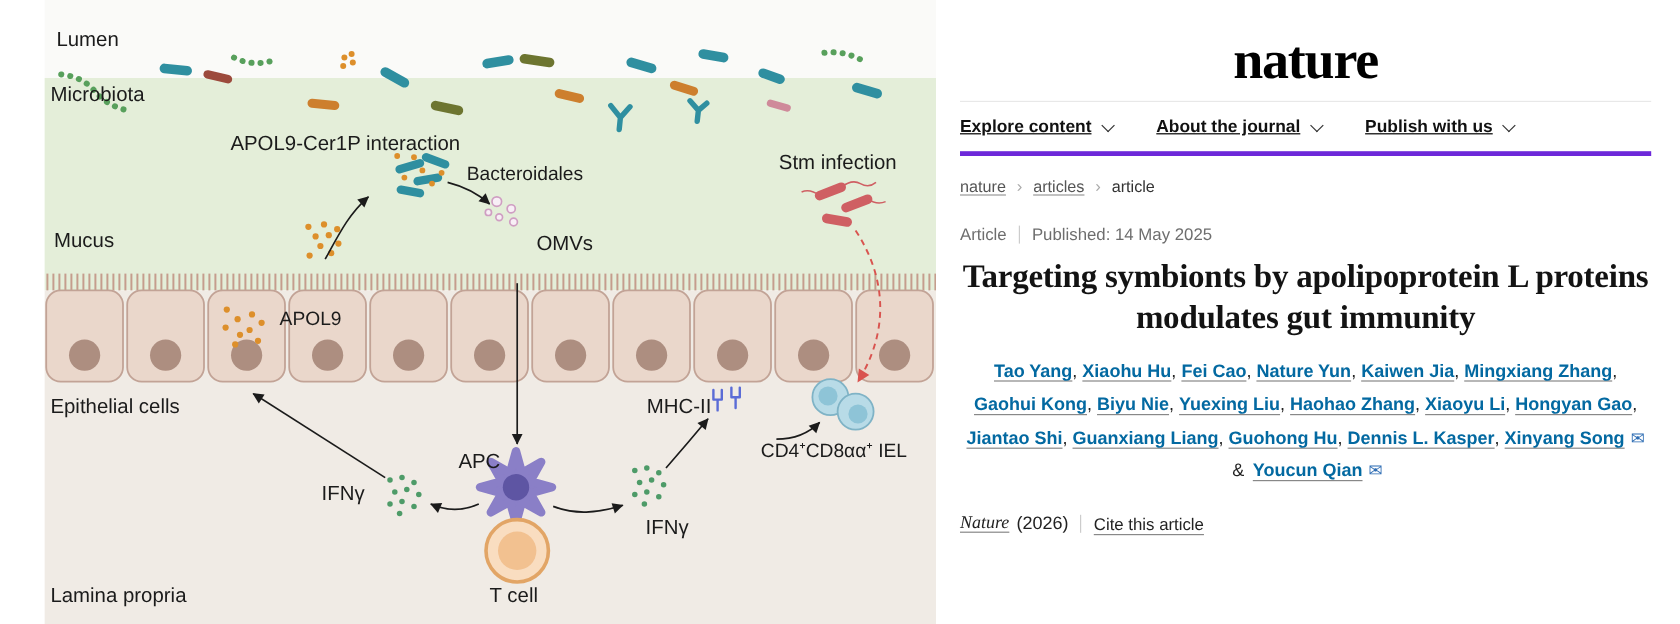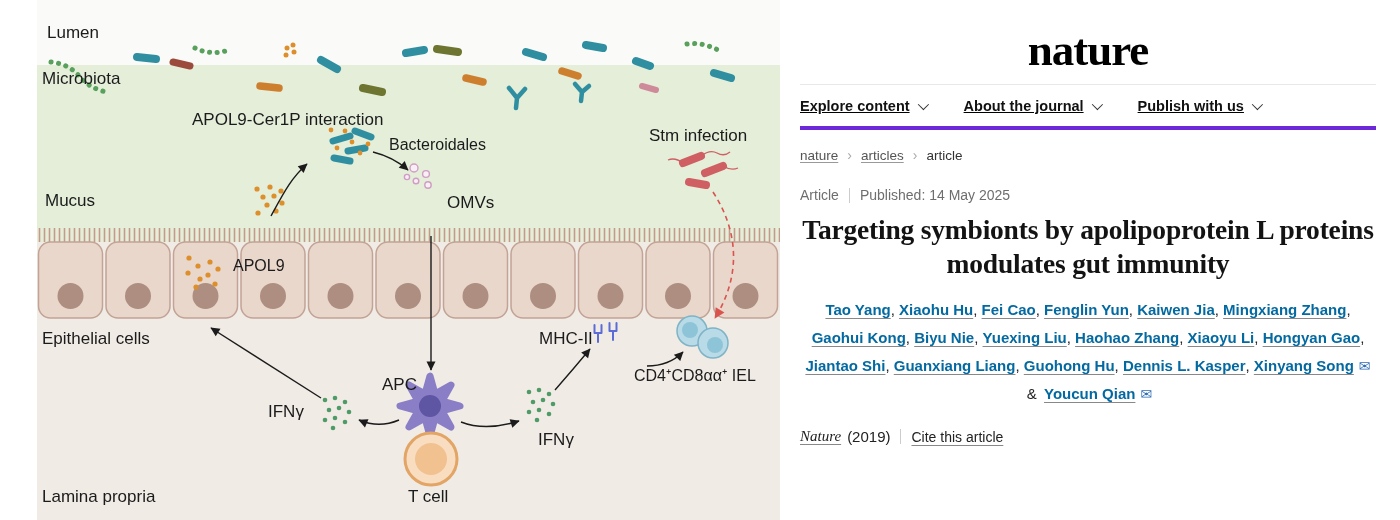--- a/index.html
+++ b/index.html
@@ -287,39 +287,39 @@
     <span class="vbar"></span>
     <span>Published: 14 May 2025</span>
   </div>
 
   <h1 class="title">Targeting symbionts by apolipoprotein L proteins modulates gut immunity</h1>
 
   <p class="authors">
     <a class="author">Tao Yang</a><span class="asep">, </span>
     <a class="author">Xiaohu Hu</a><span class="asep">, </span>
     <a class="author">Fei Cao</a><span class="asep">, </span>
-    <a class="author">Fenglin Yun</a><span class="asep">, </span>
+    <a class="author">Nature Yun</a><span class="asep">, </span>
     <a class="author">Kaiwen Jia</a><span class="asep">, </span>
     <a class="author">Mingxiang Zhang</a><span class="asep">, </span>
     <a class="author">Gaohui Kong</a><span class="asep">, </span>
     <a class="author">Biyu Nie</a><span class="asep">, </span>
     <a class="author">Yuexing Liu</a><span class="asep">, </span>
     <a class="author">Haohao Zhang</a><span class="asep">, </span>
     <a class="author">Xiaoyu Li</a><span class="asep">, </span>
     <a class="author">Hongyan Gao</a><span class="asep">, </span>
     <a class="author">Jiantao Shi</a><span class="asep">, </span>
     <a class="author">Guanxiang Liang</a><span class="asep">, </span>
     <a class="author">Guohong Hu</a><span class="asep">, </span>
     <a class="author">Dennis L. Kasper</a><span class="asep">, </span>
     <a class="author">Xinyang Song</a><span class="env">✉</span>
     <span class="amp">&amp;</span>
     <a class="author">Youcun Qian</a><span class="env">✉</span>
   </p>
 
   <div class="cite-row">
     <a class="journal-link">Nature</a>
-    <span class="year">(2019)</span>
+    <span class="year">(2026)</span>
     <span class="vbar"></span>
     <a class="cite-link">Cite this article</a>
   </div>
 
 
 </div>
 
 </body></html>

